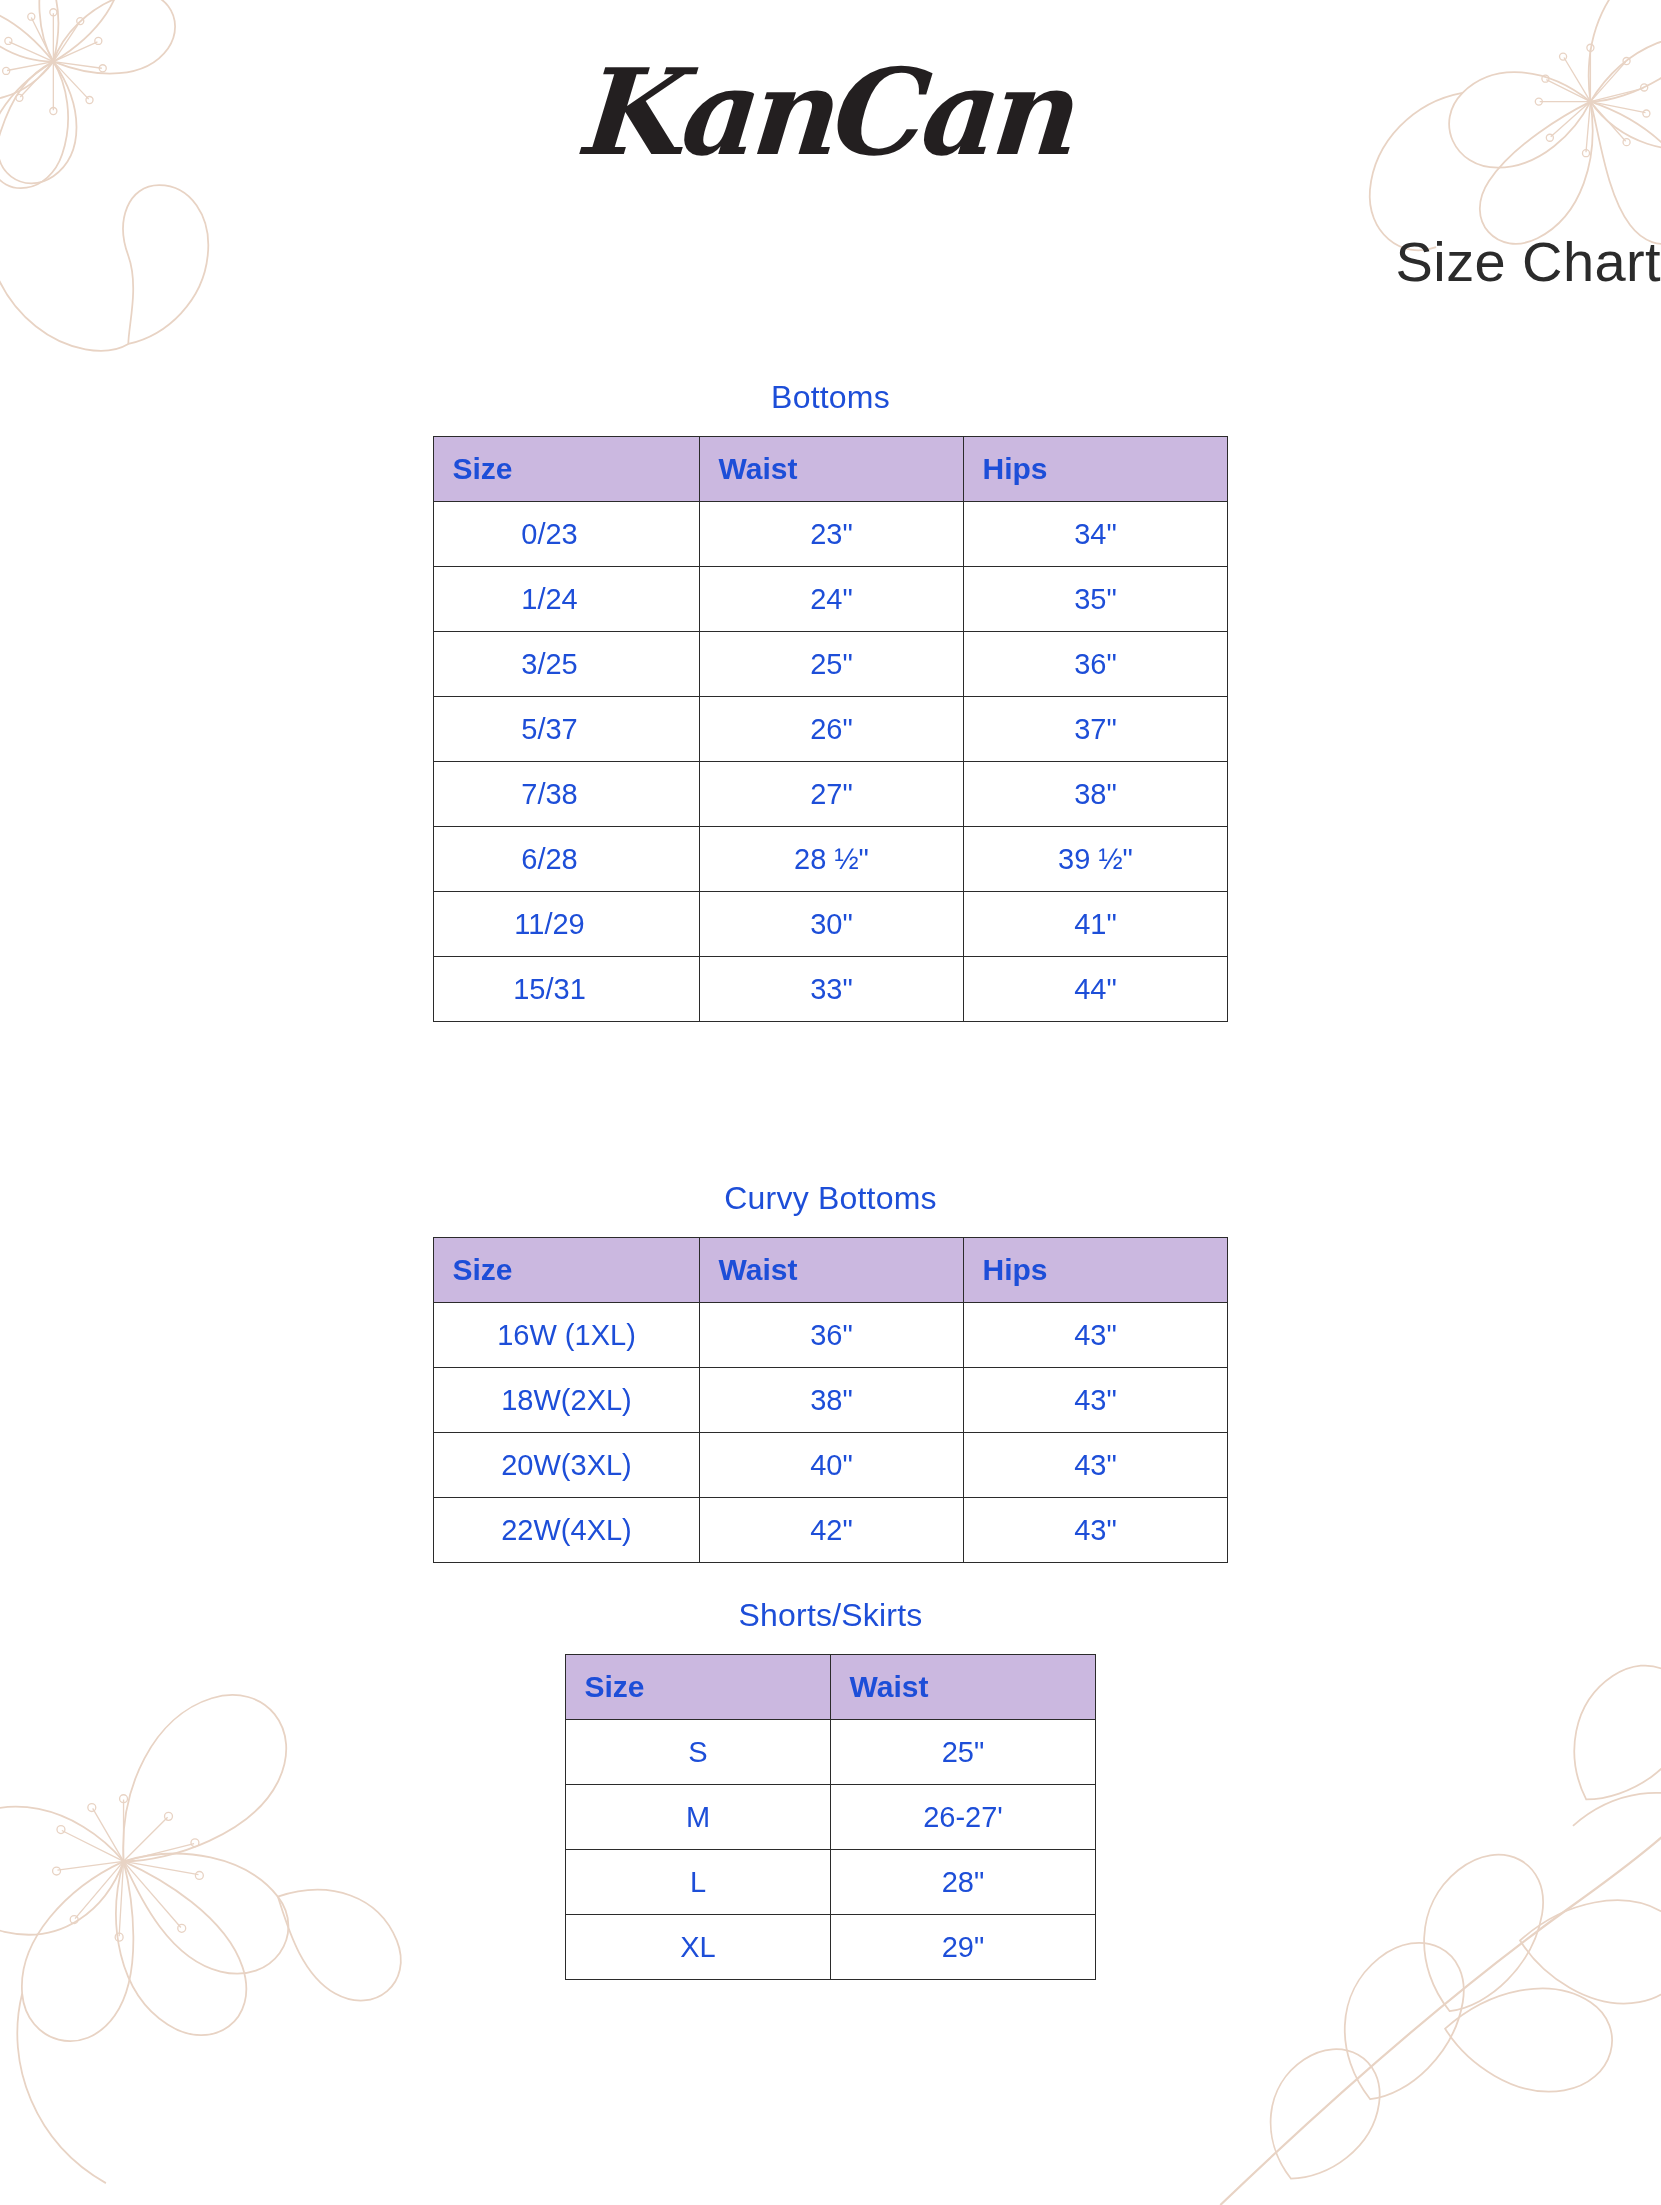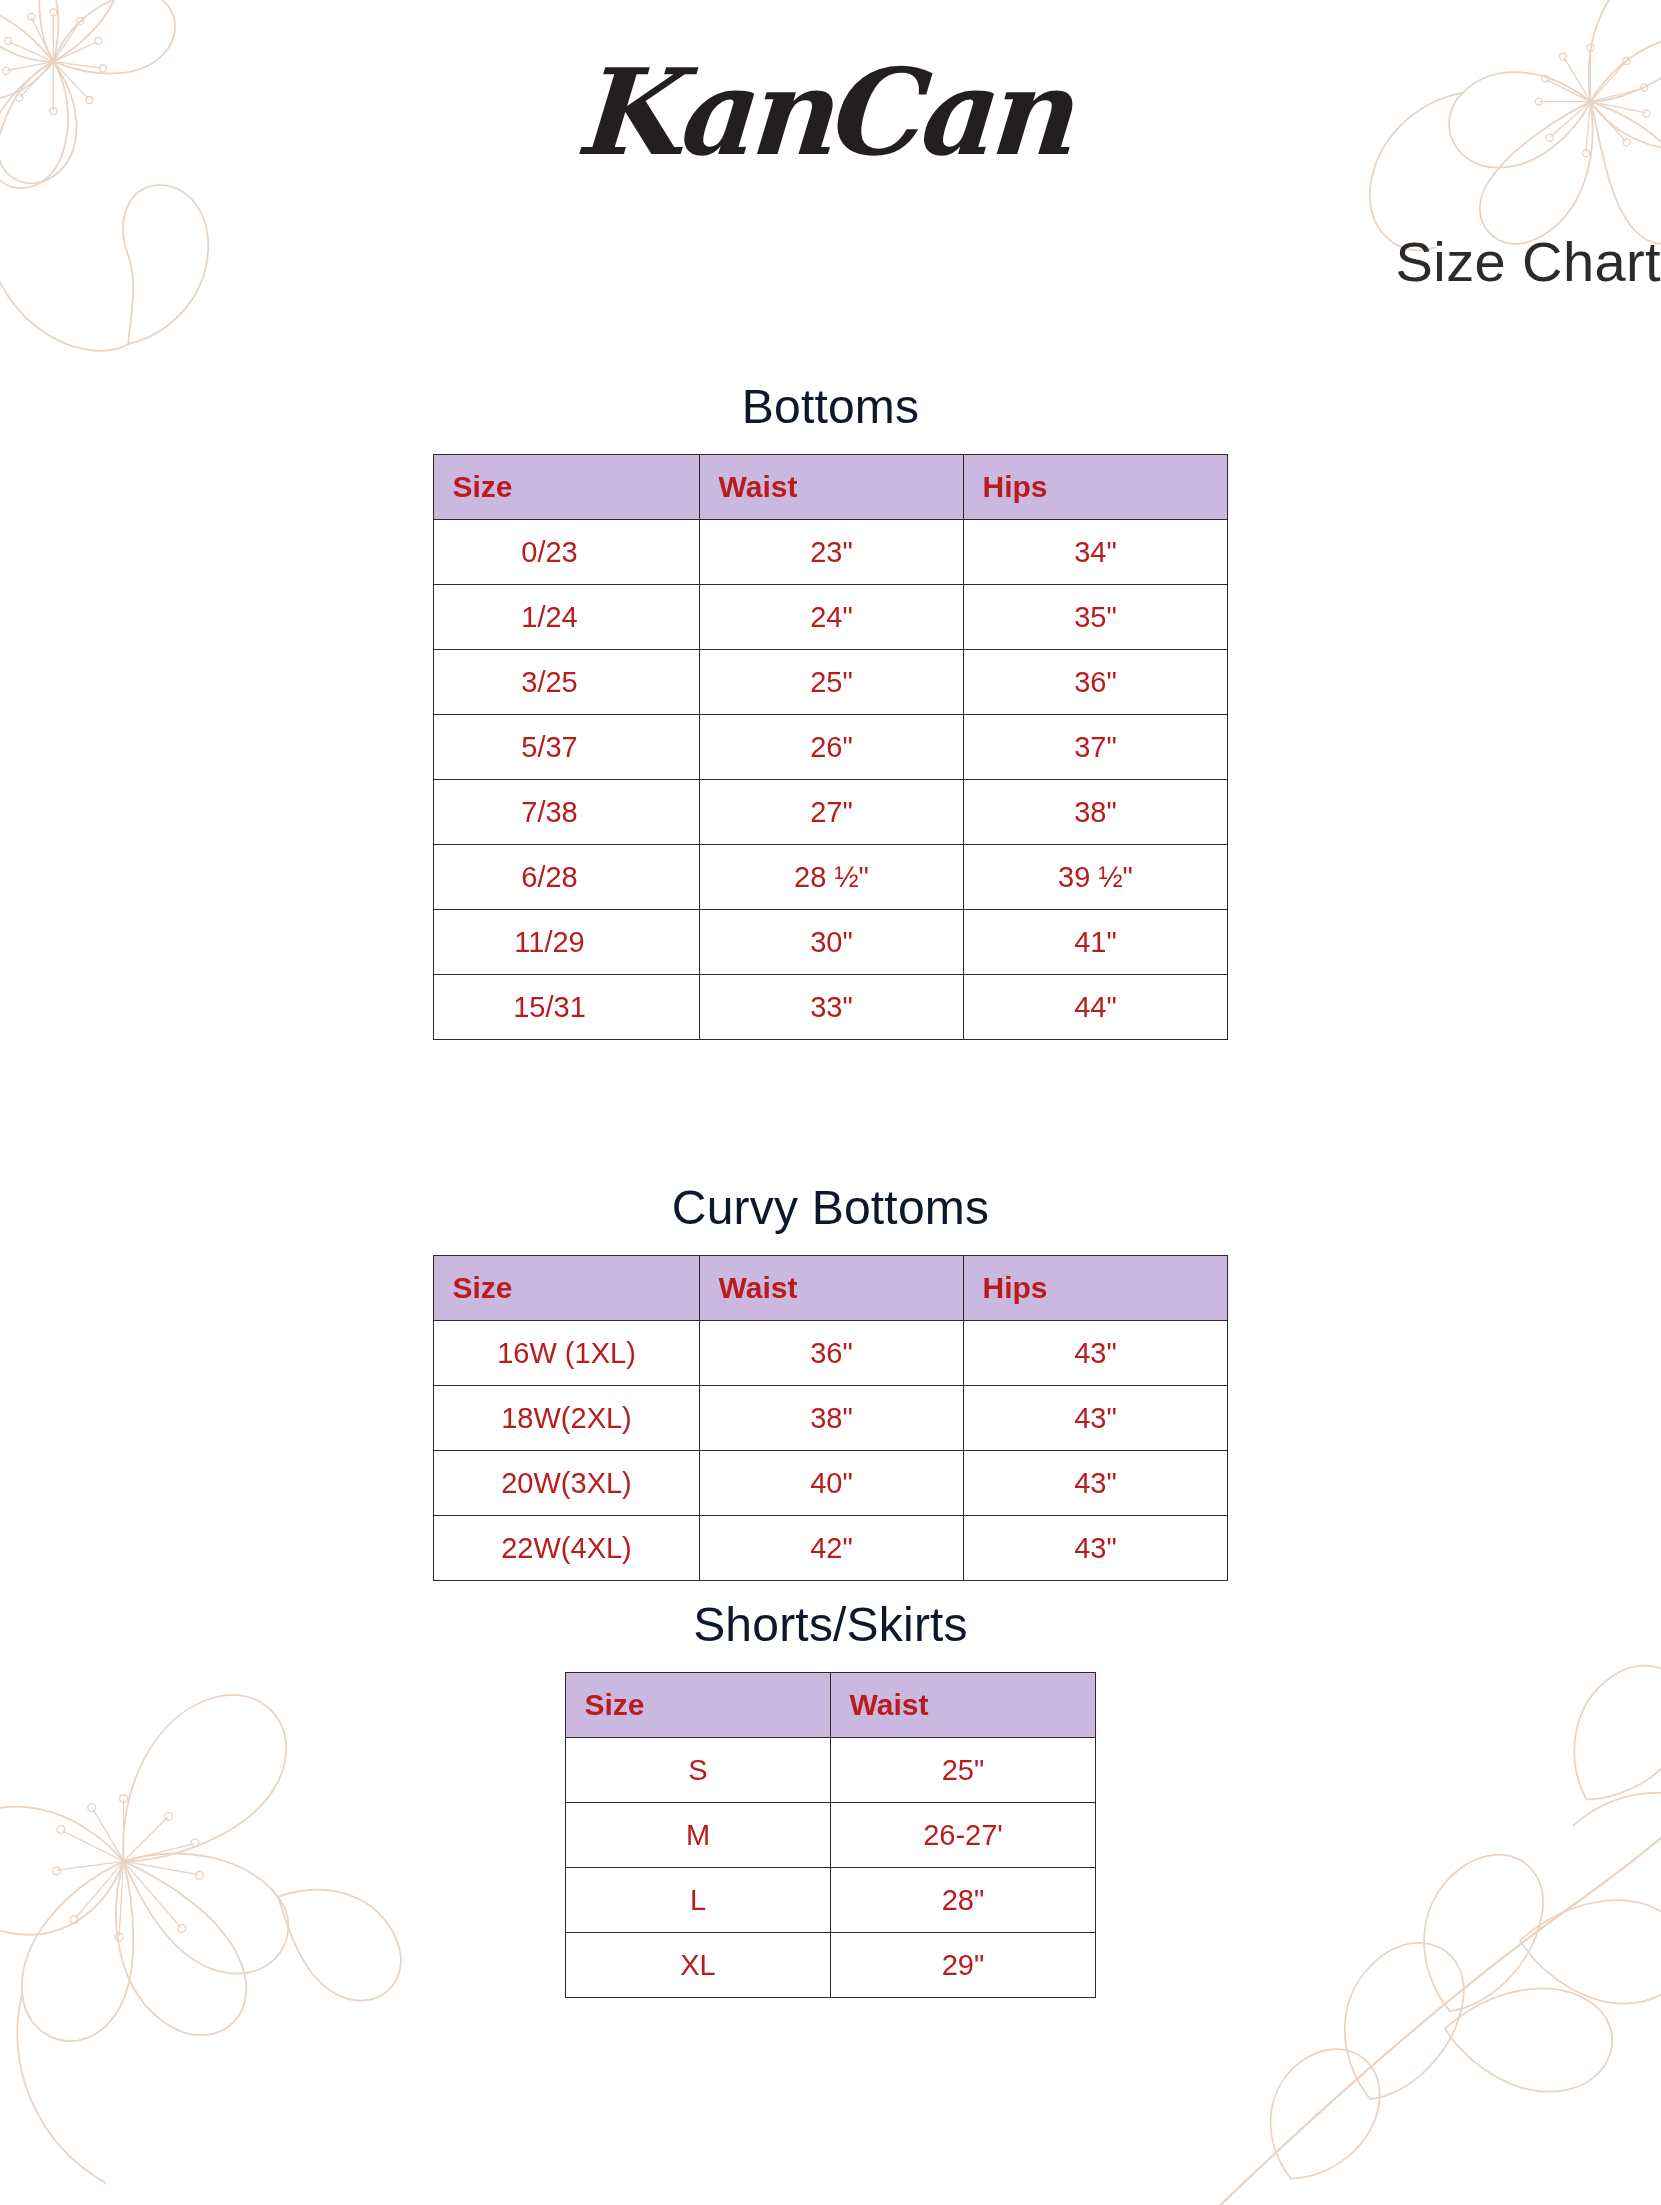--- a/index.html
+++ b/index.html
@@ -55,23 +55,23 @@
     text-align: right;
     font-size: 56px;
     font-weight: 400;
     color: #2b2b2b;
     letter-spacing: 0.4px;
   }
 
   
   .section-title {
     text-align: center;
-    font-size: 48px;
+    font-size: 32px;
     font-weight: 400;
-    color: #0f172a;
+    color: #1d4ed8;
     letter-spacing: 0.2px;
     margin: 0 0 20px 0;
   }
 
   .section {
     position: absolute;
     left: 0;
     right: 0;
   }
   .sec-bottoms { top: 379px; }
@@ -81,21 +81,21 @@
   
   table {
     border-collapse: collapse;
     margin: 0 auto;
     table-layout: fixed;
   }
   table td, table th {
     border: 1.8px solid #2b2b2b;
     font-weight: 400;
     font-size: 29px;
-    color: #b91c1c;
+    color: #1d4ed8;
     text-align: center;
     padding: 0;
     height: 65px;
     box-sizing: border-box;
   }
   thead th {
     background: #cbb8e0;
     font-weight: 700;
     font-size: 30px;
     text-align: left;

